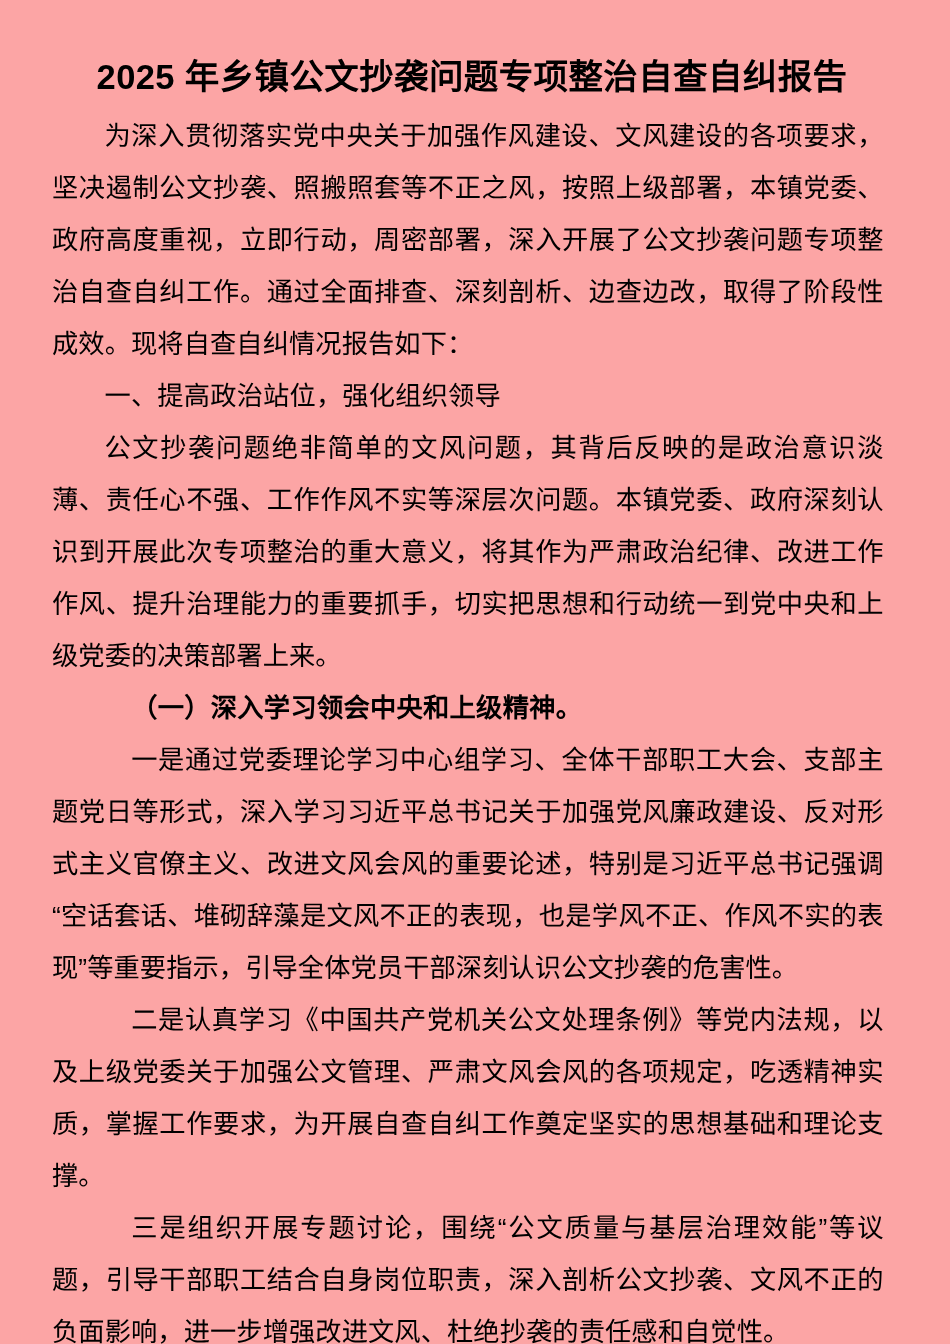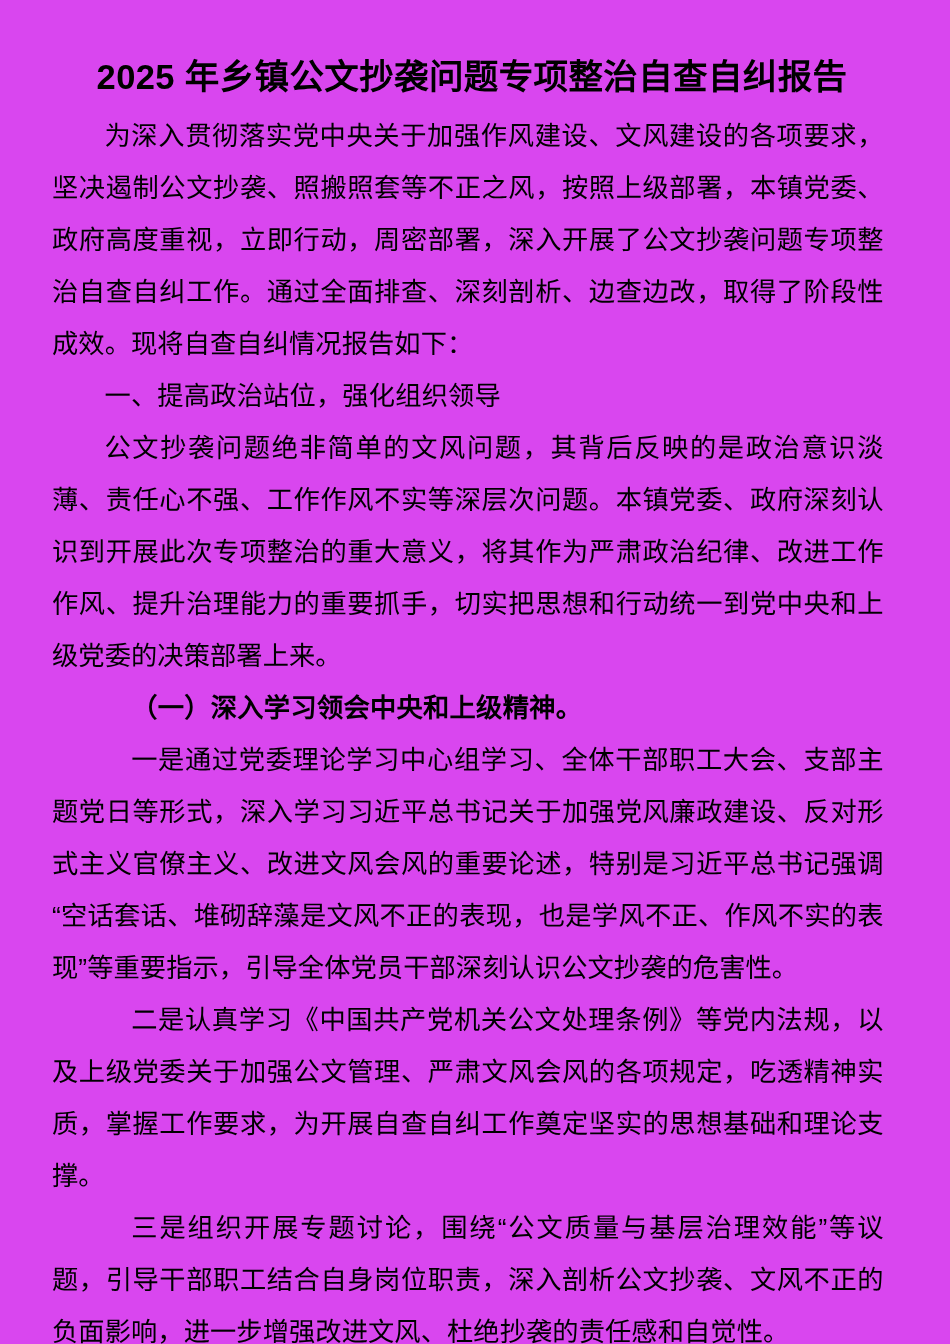--- a/index.html
+++ b/index.html
@@ -10,21 +10,21 @@
   }
   body {
     font-family: "Liberation Sans", "DejaVu Sans", sans-serif;
     color: #000000;
     -webkit-font-smoothing: antialiased;
   }
   #page {
     position: relative;
     width: 950px;
     height: 1344px;
-    background: #d946ef;
+    background: #fca5a5;
     overflow: hidden;
     box-sizing: border-box;
   }
   .doc-body {
     position: absolute;
     left: 52px;
     top: 0;
     width: 840px;
   }
   .doc-title {

